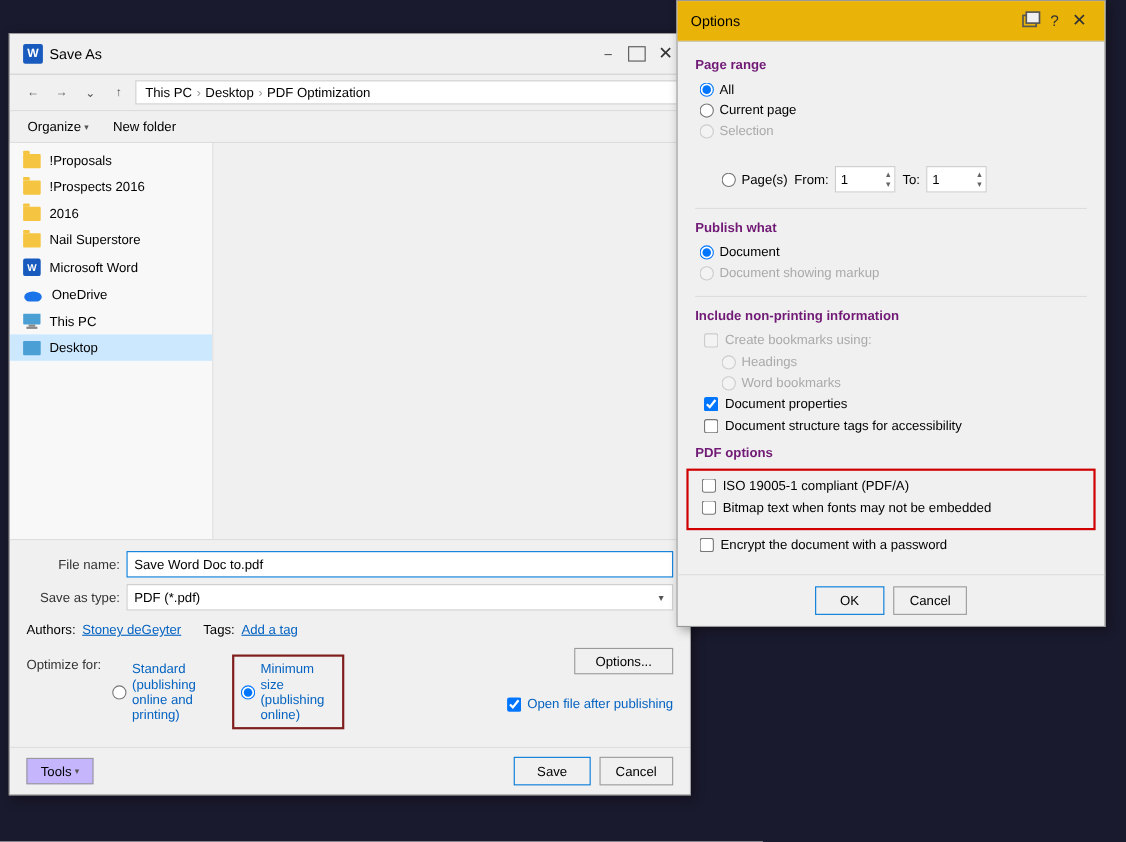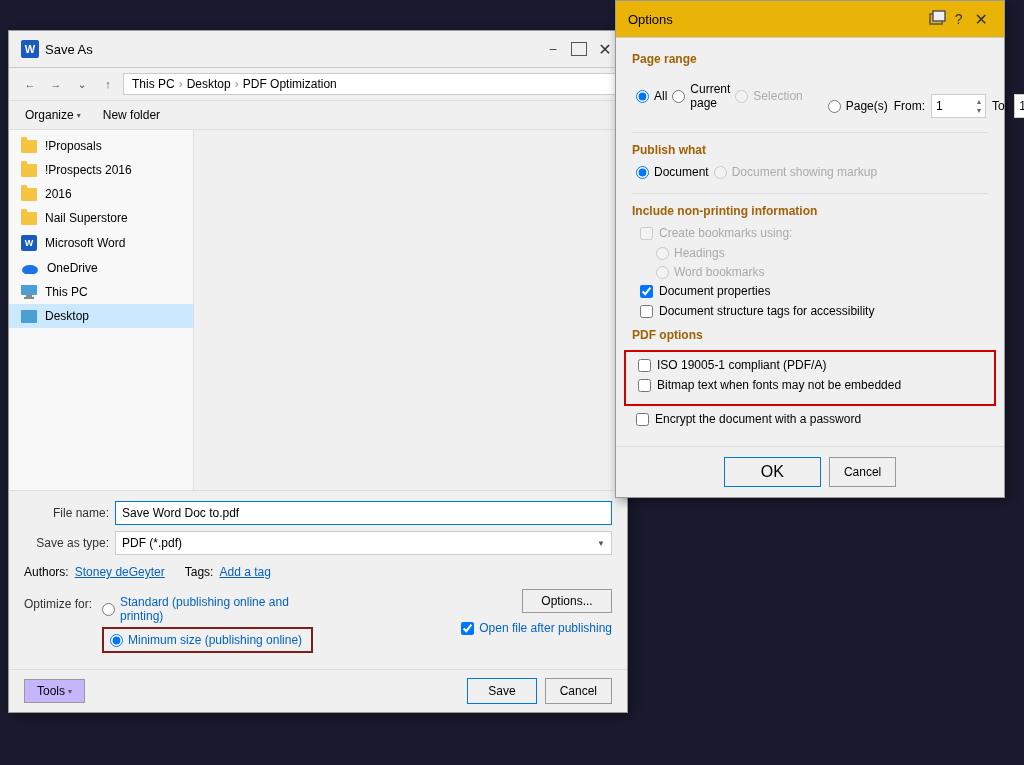--- a/index.html
+++ b/index.html
@@ -305,38 +305,38 @@
 
     .optimize-label {
       font-size: 12px;
       color: #333;
       white-space: nowrap;
       padding-top: 2px;
     }
 
     .optimize-options {
       display: flex;
-      flex-direction: column;
+      flex-direction: row;
       gap: 4px;
     }
 
     .radio-option {
       display: flex;
       align-items: center;
       gap: 5px;
       font-size: 12px;
       cursor: pointer;
     }
 
     .options-btn-area {
       flex: 1;
       display: flex;
       flex-direction: column;
       align-items: flex-end;
-      gap: 8px;
+      gap: 20px;
     }
 
     .options-btn {
       border: 1px solid #999;
       background: #f0f0f0;
       padding: 4px 18px;
       font-size: 12px;
       cursor: pointer;
       min-width: 90px;
       text-align: center;
@@ -427,26 +427,26 @@
     }
 
     .options-content {
       padding: 14px 16px;
     }
 
     .options-section-title {
       font-size: 12px;
       font-weight: 600;
       margin-bottom: 8px;
-      color: #a16207;
+      color: #701a75;
     }
 
     .options-radio-group {
       display: flex;
-      flex-direction: row;
+      flex-direction: column;
       gap: 5px;
       margin-bottom: 14px;
       padding-left: 4px;
     }
 
     .opt-radio-row {
       display: flex;
       align-items: center;
       gap: 5px;
       font-size: 12px;
@@ -519,22 +519,22 @@
       display: flex;
       justify-content: center;
       gap: 8px;
       padding: 10px 16px;
       border-top: 1px solid #ddd;
     }
 
     .ok-btn {
       border: 1px solid #0078d7;
       background: #f0f0f0;
-      padding: 5px 36px;
-      font-size: 16px;
+      padding: 5px 22px;
+      font-size: 12px;
       cursor: pointer;
     }
 
     .opt-cancel-btn {
       border: 1px solid #999;
       background: #f0f0f0;
       padding: 5px 14px;
       font-size: 12px;
       cursor: pointer;
     }

